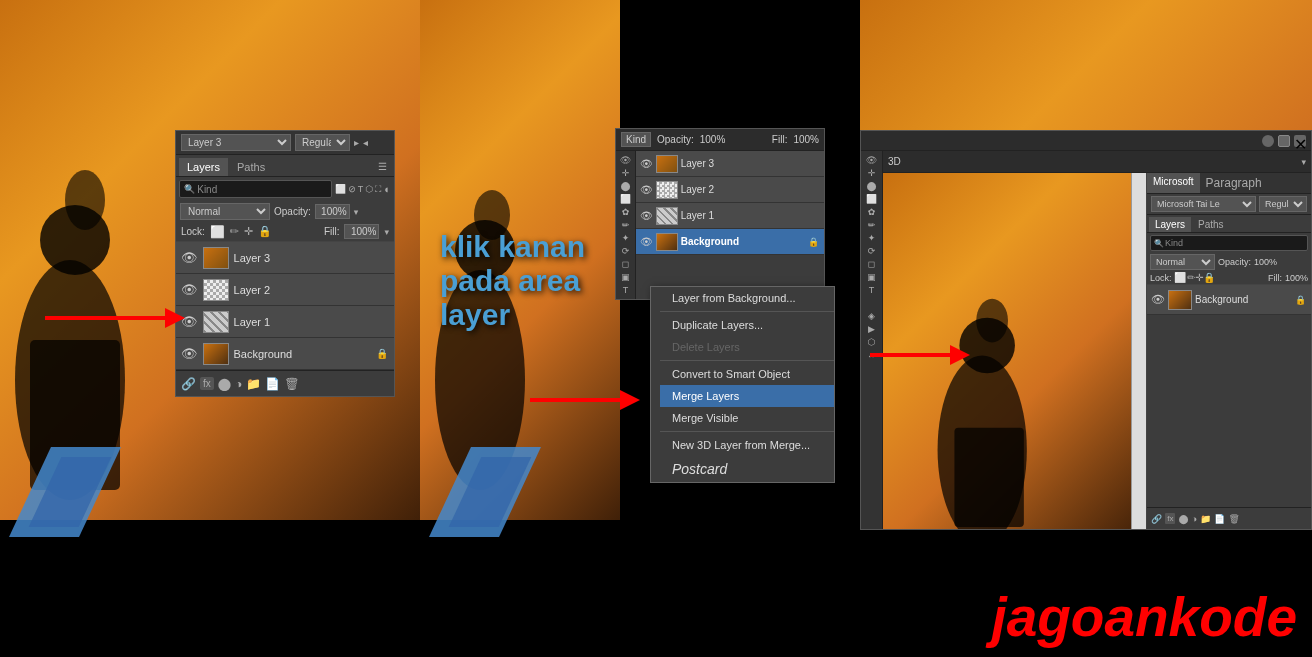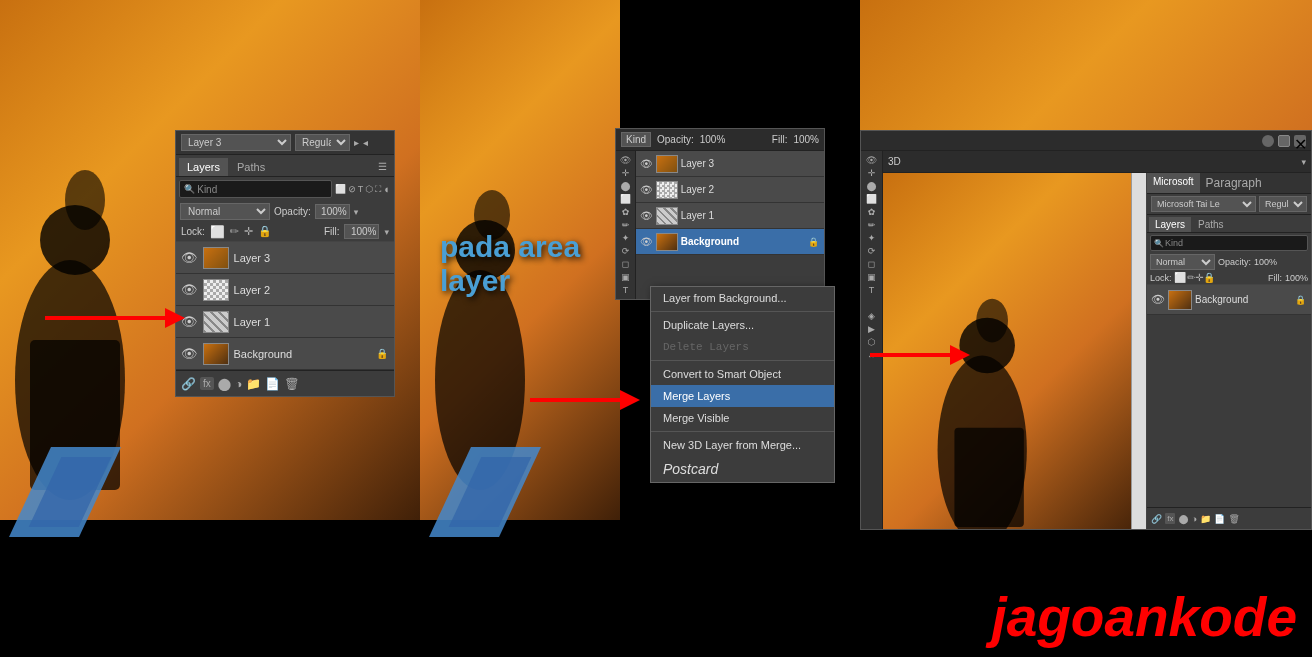--- a/index.html
+++ b/index.html
@@ -142,20 +142,21 @@
     <span style="font-size:12px;color:#aaa;cursor:pointer;">🗑</span>
   </div>
 </div>
 
 <div style="position:absolute;top:308px;left:45px;z-index:100;display:flex;align-items:center;">
   <div style="width:120px;height:4px;background:red;"></div>
   <div style="width:0;height:0;border-top:10px solid transparent;border-bottom:10px solid transparent;border-left:20px solid red;"></div>
 </div>
 
 <div style="position:absolute;top:230px;left:440px;z-index:200;">
+  <div style="font-size:30px;font-weight:bold;color:#4a9fd4;text-shadow:2px 2px 6px rgba(0,0,0,0.9);">klik kanan</div>
   <div style="font-size:30px;font-weight:bold;color:#4a9fd4;text-shadow:2px 2px 6px rgba(0,0,0,0.9);">pada area</div>
   <div style="font-size:30px;font-weight:bold;color:#4a9fd4;text-shadow:2px 2px 6px rgba(0,0,0,0.9);">layer</div>
 </div>
 
 <div style="position:absolute;top:390px;left:530px;z-index:200;display:flex;align-items:center;">
   <div style="width:90px;height:4px;background:red;"></div>
   <div style="width:0;height:0;border-top:10px solid transparent;border-bottom:10px solid transparent;border-left:20px solid red;"></div>
 </div>
 
 <div style="position:absolute;top:128px;left:615px;width:210px;background:#333;border:1px solid #555;z-index:50;">
@@ -207,29 +208,29 @@
       <div style="display:flex;align-items:center;padding:2px 4px;height:26px;background:#3a6ea8;border-bottom:1px solid #333;gap:3px;cursor:pointer;">
         <span style="font-size:10px;color:#ccc;">👁</span>
         <div style="width:22px;height:18px;background:linear-gradient(135deg,#c87010,#503010);border:1px solid #888;flex-shrink:0;"></div>
         <span style="font-size:10px;color:#fff;font-weight:bold;">Background</span>
         <span style="font-size:9px;color:#ccc;margin-left:auto;">🔒</span>
       </div>
     </div>
   </div>
 </div>
 
-<div style="position:absolute;top:286px;left:650px;width:185px;background:#3c3c3c;border:1px solid #666;z-index:150;box-shadow:2px 2px 8px rgba(0,0,0,0.5);">
+<div style="position:absolute;top:286px;left:650px;width:185px;background:#3c3c3c;border:1px solid #666;z-index:150;box-shadow:2px 2px 8px rgba(0,0,0,0.5);padding-left:9px;">
 
   <div style="padding:5px 12px;color:#ddd;cursor:pointer;font-size:11px;white-space:nowrap;">Layer from Background...</div>
 
   <div style="height:1px;background:#555;margin:2px 0;"></div>
 
   <div style="padding:5px 12px;color:#ddd;cursor:pointer;font-size:11px;">Duplicate Layers...</div>
 
-  <div style="padding:5px 12px;color:#666;cursor:default;font-size:11px;font-family:Liberation Mono, monospace;">Delete Layers</div>
+  <div style="padding:5px 12px;color:#666;cursor:default;font-size:11px;">Delete Layers</div>
 
   <div style="height:1px;background:#555;margin:2px 0;"></div>
 
   <div style="padding:5px 12px;color:#ddd;cursor:pointer;font-size:11px;">Convert to Smart Object</div>
 
   <div style="padding:5px 12px;color:#fff;cursor:pointer;font-size:11px;background:#3a6ea8;">Merge Layers</div>
 
   <div style="padding:5px 12px;color:#ddd;cursor:pointer;font-size:11px;">Merge Visible</div>
 
 

